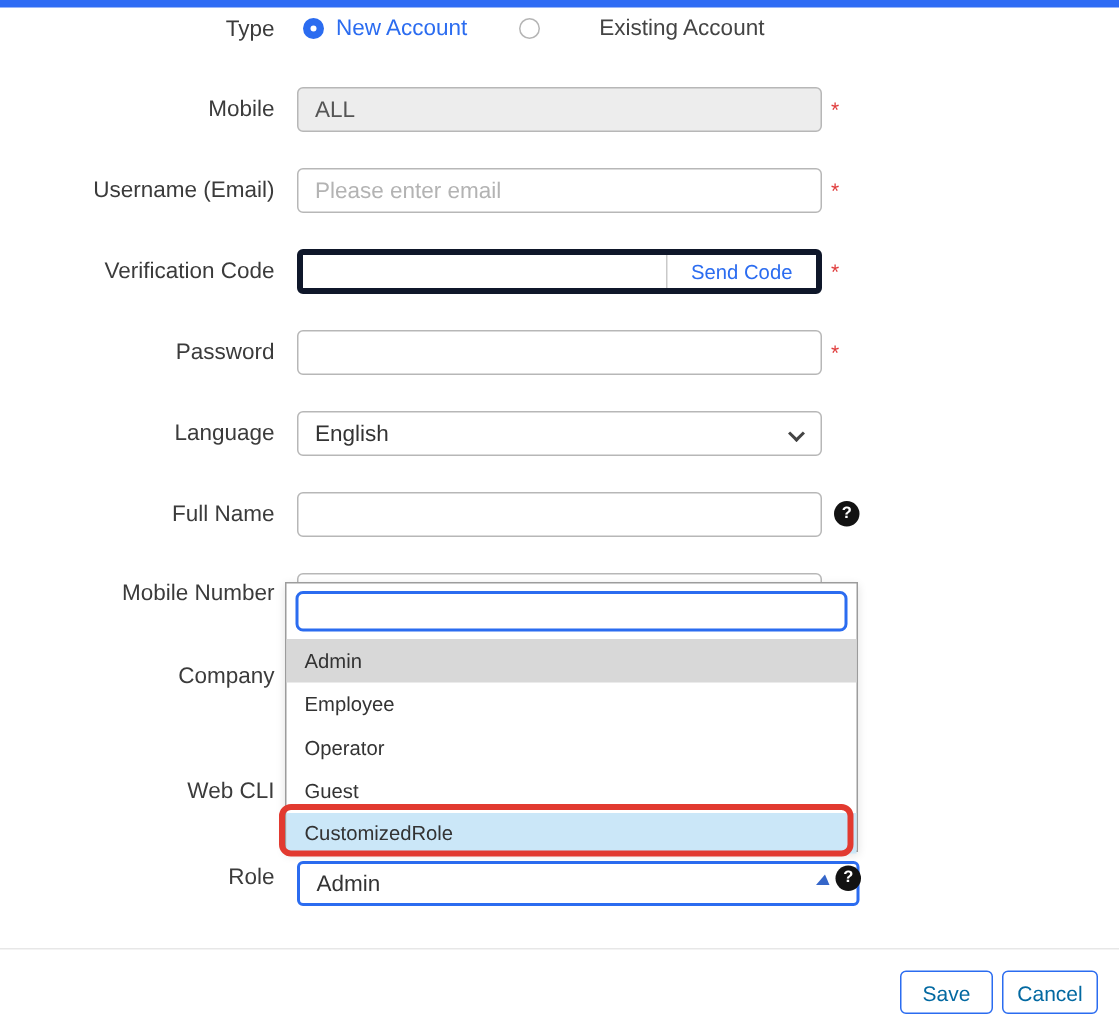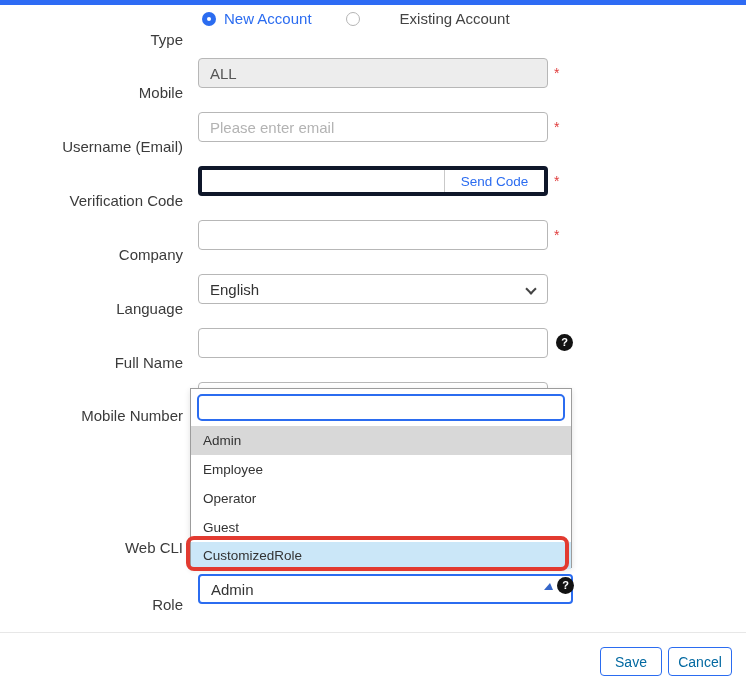--- a/index.html
+++ b/index.html
@@ -2,21 +2,21 @@
 <html><head>
 <meta charset="utf-8">
 <style>
   * { margin:0; padding:0; box-sizing:border-box; }
   html,body { background:#fff; }
   body { font-family:"Liberation Sans", sans-serif; }
   .stage { position:relative; width:746px; height:688px; background:#fff; overflow:hidden; }
 
   .topbar { position:absolute; left:0; top:0; width:746px; height:5px; background:#2e6bf4; }
 
-  .flabel { position:absolute; left:0; width:183px; text-align:right; font-size:15px; color:#3b3b3b;margin-top:20px; }
+  .flabel { position:absolute; left:0; width:183px; text-align:right; font-size:15px; color:#3b3b3b; }
 
   .tinput { position:absolute; left:198px; width:350px; height:30px; border:1px solid #b7b7b7;
             border-radius:4px; background:#fff; font-size:15px; color:#333; padding:0 11px;
             font-family:"Liberation Sans", sans-serif; outline:none; }
   .tinput::placeholder { color:#b3b3b3; }
   .tinput.disabled { background:#ededed; color:#555; }
 
   .req { position:absolute; left:554px; color:#e03c3c; font-size:14px; }
 
   
@@ -106,37 +106,38 @@
   <input class="tinput" style="top: 112px;" placeholder="Please enter email">
   <div class="req" style="top:119px;">*</div>
 
   <div class="flabel" style="top:172px;">Verification Code</div>
   <div class="vc-wrap">
     <input class="vc-input" style="">
     <button class="vc-btn">Send Code</button>
   </div>
   <div class="req" style="top:173px;">*</div>
 
-  <div class="flabel" style="top:226px;">Company</div>
+  <div class="flabel" style="top:226px;">Password</div>
   <input class="tinput" style="top: 220px;" type="password">
   <div class="req" style="top:227px;">*</div>
 
   <div class="flabel" style="top:280px;">Language</div>
   <div class="sel">
     <span>English</span>
     <span class="chev"></span>
   </div>
 
   <div class="flabel" style="top:334px;">Full Name</div>
   <input class="tinput" style="top: 328px;">
   <div class="help-icon" style="left:556px; top:334px;">?</div>
 
   <div class="flabel" style="top:387px;">Mobile Number</div>
   <input class="tinput" style="top: 382px;">
 
+  <div class="flabel" style="top:442px;">Company</div>
   <div class="flabel" style="top:519px;">Web CLI</div>
 
   <div class="flabel" style="top:576px;">Role</div>
   <div class="role-sel">
     <span>Admin</span>
   </div>
   <div class="role-arrow"></div>
   <div class="help-icon" style="left:557px; top:577px;">?</div>
 
   <div class="dd-panel">

